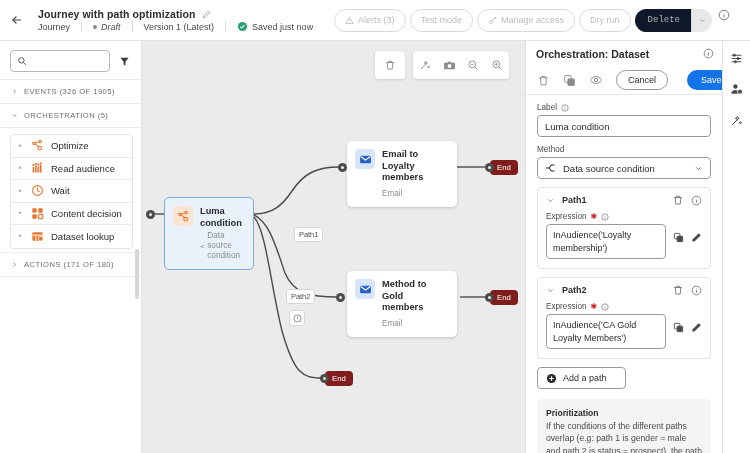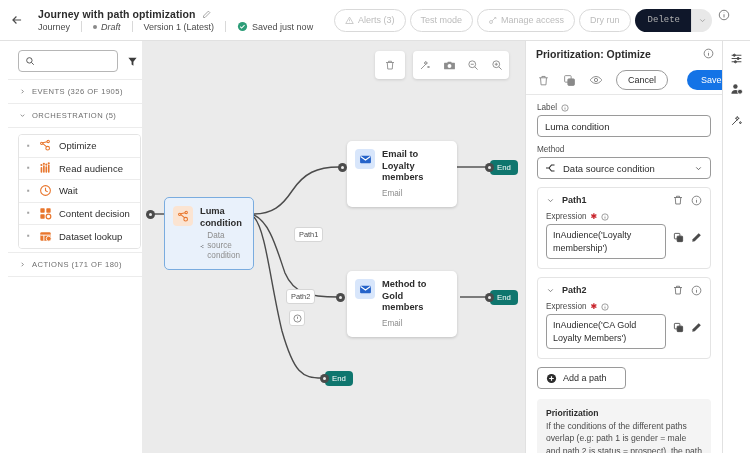--- a/index.html
+++ b/index.html
@@ -54,21 +54,21 @@
   }
   .tb-split .caret {
     height: 23px; width: 21px; background: #e8e8e8; color: #9a9a9a;
     border-radius: 0 12px 12px 0; display:flex; align-items:center; justify-content:center;
     border-left: 1px solid #dcdcdc; cursor:pointer;
   }
   .help-icon { margin-left: 2px; color: #6e6e6e; cursor: pointer; display:flex;}
 
   
   .sidebar {
-    position: absolute; left: 8px; top: 41px; width: 142px; height: 412px;
+    position: absolute; left: 0; top: 41px; width: 142px; height: 412px;
     background: #fff; border-right: 1px solid #e1e1e1;
     display: flex; flex-direction: column;
   }
   .search-row { display: flex; align-items: center; gap: 6px; padding: 9px 8px 8px 10px; }
   .search-box {
     flex: 1; height: 22px; border: 1px solid #b6b6b6; border-radius: 4px;
     display: flex; align-items: center; padding: 0 6px; gap: 5px; background:#fff;
   }
   .search-box input {
     border: none; outline: none; font-size: 9.5px; width: 100%;
@@ -138,21 +138,21 @@
 
   .port {
     position: absolute; width: 9px; height: 9px; border-radius: 50%;
     background: #4b4b4b; z-index: 4;
   }
   .port::after {
     content: ""; position: absolute; left: 3px; top: 3px;
     width: 3px; height: 3px; border-radius: 50%; background: #ebebeb;
   }
   .end-node {
-    position: absolute; height: 15px; background: #0f766e; color: #fff;
+    position: absolute; height: 15px; background: #7f1d1d; color: #fff;
     border-radius: 4px; font-size: 7.8px; display: flex; align-items: center;
     padding: 0 7px; z-index: 3; cursor: pointer;
   }
   .path-chip {
     position: absolute; background: #fff; border: 1px solid #d6d6d6;
     border-radius: 3px; font-size: 7.4px; color: #4b4b4b; padding: 2px 4px;
     z-index: 5; cursor: pointer;
   }
   .warn-chip {
     position: absolute; width: 16px; height: 16px; background: #fff;
@@ -555,21 +555,21 @@
       </span>
     </div>
 
     <div class="end-node" style="left:348px; top:119px;">End</div>
     <div class="end-node" style="left:348px; top:249px;">End</div>
     <div class="end-node" style="left:183px; top:330px;">End</div>
   </div>
 
   <div class="rpanel">
     <div class="rp-head">
-      <span class="rp-title">Prioritization: Optimize</span>
+      <span class="rp-title">Orchestration: Dataset</span>
       <span class="info">
         <svg width="11" height="11" viewBox="0 0 24 24" fill="none" stroke="currentColor" stroke-width="1.8">
           <circle cx="12" cy="12" r="9.5"></circle>
             <path d="M12 7.2v.6M12 10.5v6.3"></path>
         </svg>
       </span>
     </div>
 
     <div class="rp-actions">
       <span class="rp-ico">

